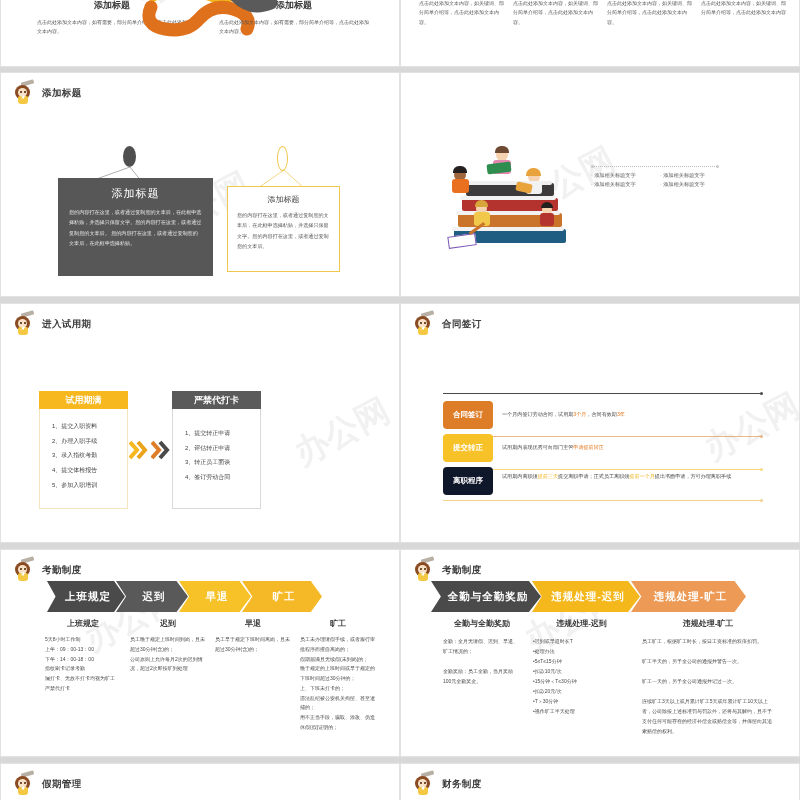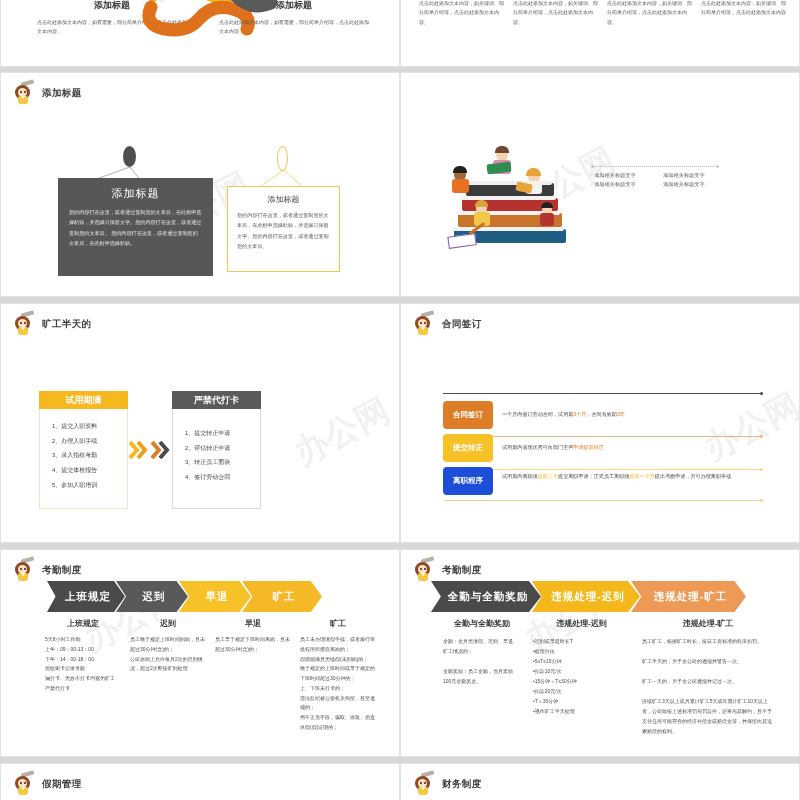--- a/index.html
+++ b/index.html
@@ -273,21 +273,21 @@
     <div class="slide-head">
       <span class="mascot">
         <i class="cap"></i>
           <i class="head"></i>
           <i class="face"></i>
         <i class="eye l"></i>
           <i class="eye r"></i>
           <i class="body"></i>
           <i class="star">★</i>
       </span>
-      <span class="ttl">旷工半天的</span>
+      <span class="ttl">进入试用期</span>
     </div>
     <div class="wm" style="left:290px;top:105px;">办公网</div>
 
     <div class="proc">
       <div class="proc-col">
         <div class="proc-hd" style="background:#F7B71E;">试用期满</div>
         <div class="proc-bd" style="border-color:#f4e4bd;">
           <li>1、提交入职资料</li>
           <li>2、办理入职手续</li>
           <li>3、录入指纹考勤</li>
@@ -352,21 +352,21 @@
       <div class="lc-tag" style="background:#F7C128;height:28px;">提交转正</div>
       <div class="lc-txt" style="padding-top:9px;">
         <span>试用期内表现优秀可向部门主管</span><span class="hl-o">申请提前转正</span>
       </div>
     </div>
     <div class="lc-hr" style="left:42px;top:165px;width:318px;background:#F7C128;opacity:.6;">
         <i style="position:absolute;right:-2px;top:-1.5px;width:3px;height:3px;border-radius:50%;background:#F7C128;display:block;"></i>
       </div>
 
     <div class="lc-row" style="top:163px;">
-      <div class="lc-tag" style="background:#1d4ed8;height:28px;">离职程序</div>
+      <div class="lc-tag" style="background:#0f172a;height:28px;">离职程序</div>
       <div class="lc-txt" style="padding-top:5px;">
         <span>试用期内离职须</span><span class="hl-y">提前三天</span><span>提交离职申请；正式员工离职须</span><span class="hl-y">提前一个月</span><span>提出书面申请，方可办理离职手续</span>
       </div>
     </div>
     <div class="lc-hr" style="left:42px;top:196px;width:318px;background:#F3D08E;">
         <i style="position:absolute;right:-2px;top:-1.5px;width:3px;height:3px;border-radius:50%;background:#F3D08E;display:block;"></i>
       </div>
   </div>
 
   <div class="slide" id="s7">

